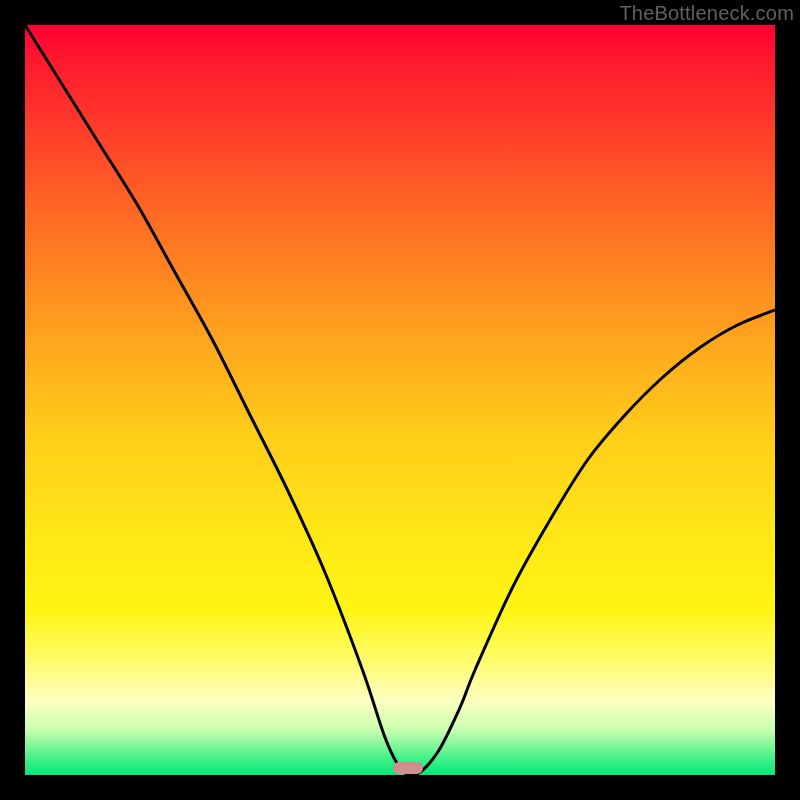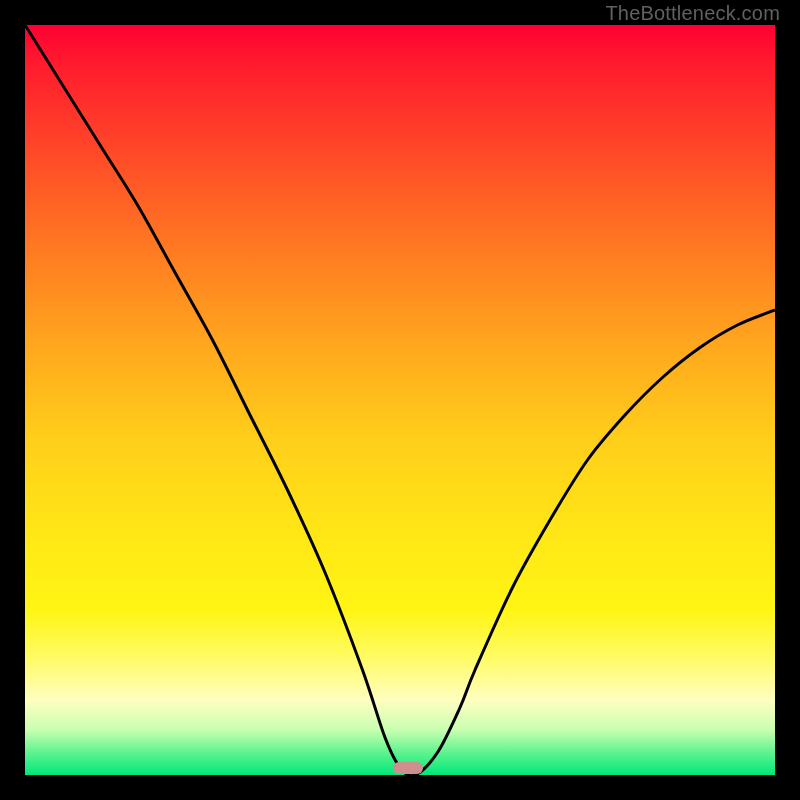--- a/index.html
+++ b/index.html
@@ -13,21 +13,21 @@
   #ffce1a 55%,
   #ffe716 68%,
   #fff514 78%,
   #fffb60 84%,
   #fffec0 90%,
   #c8ffb0 94%,
   #5ef390 97%,
   #00e878 100%)}
 .marker{position:absolute;width:30px;height:12px;border-radius:6px;background:#cf8f8f;transform:translate(-50%,-50%)}
 svg.curve{position:absolute;left:0;top:0;width:750px;height:750px}
-.watermark{position:absolute;top:2px;right:20px;color:#606060;font-size:20px;font-weight:500;letter-spacing:.2px}
+.watermark{position:absolute;top:2px;right:6px;color:#606060;font-size:20px;font-weight:500;letter-spacing:.2px}
 </style>
 </head>
 <body>
 
 <div class="chart">
   <div class="plot-area">
     <svg class="curve" viewBox="0 0 750 750" preserveAspectRatio="none">
       <path id="curve-path" d="M0,0 C6.25,10 25,40 37.5,60 C50,80 62.5,100 75,120 C87.5,140 100,158.75 112.5,180 C125,201.25 137.5,224.99999999999994 150,247.49999999999994 C162.5,269.99999999999994 175,291.25000000000006 187.5,315.00000000000006 C200,338.75000000000006 212.5,365 225,390 C237.5,415 250,438.75 262.5,465 C275,491.25 287.5,517.5 300,547.5 C312.5,577.5 327.5,617.5 337.5,645 C347.5,672.5 353.75,696.25 360,712.5 C366.25,728.75 370,736.25 375,742.5 C380,748.75 383.75,752.5 390,750 C396.25,747.5 405.00000000000006,738.75 412.50000000000006,727.5 C420.00000000000006,716.25 428.74999999999994,696.25 434.99999999999994,682.5 C441.24999999999994,668.75 441.25,665 450,645 C458.75,625 475,587.5 487.5,562.5 C500,537.5 512.5,516.25 525,495 C537.5,473.75 550,452.5 562.5,435 C575,417.5 587.5,403.75 600,390 C612.5,376.25 625,363.75 637.5,352.5 C650,341.25 662.5,331.25000000000006 675,322.50000000000006 C687.5,313.75000000000006 700,306.25 712.5,300 C725,293.75 743.75,287.5 750,285" fill="none" stroke="#000" stroke-width="3"></path>
     </svg>
     <div id="marker" class="marker" style="left: 382.5px; top: 742.5px;"></div>

